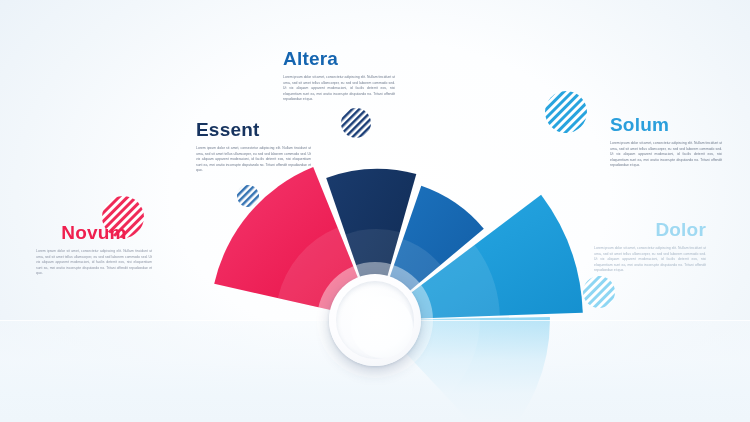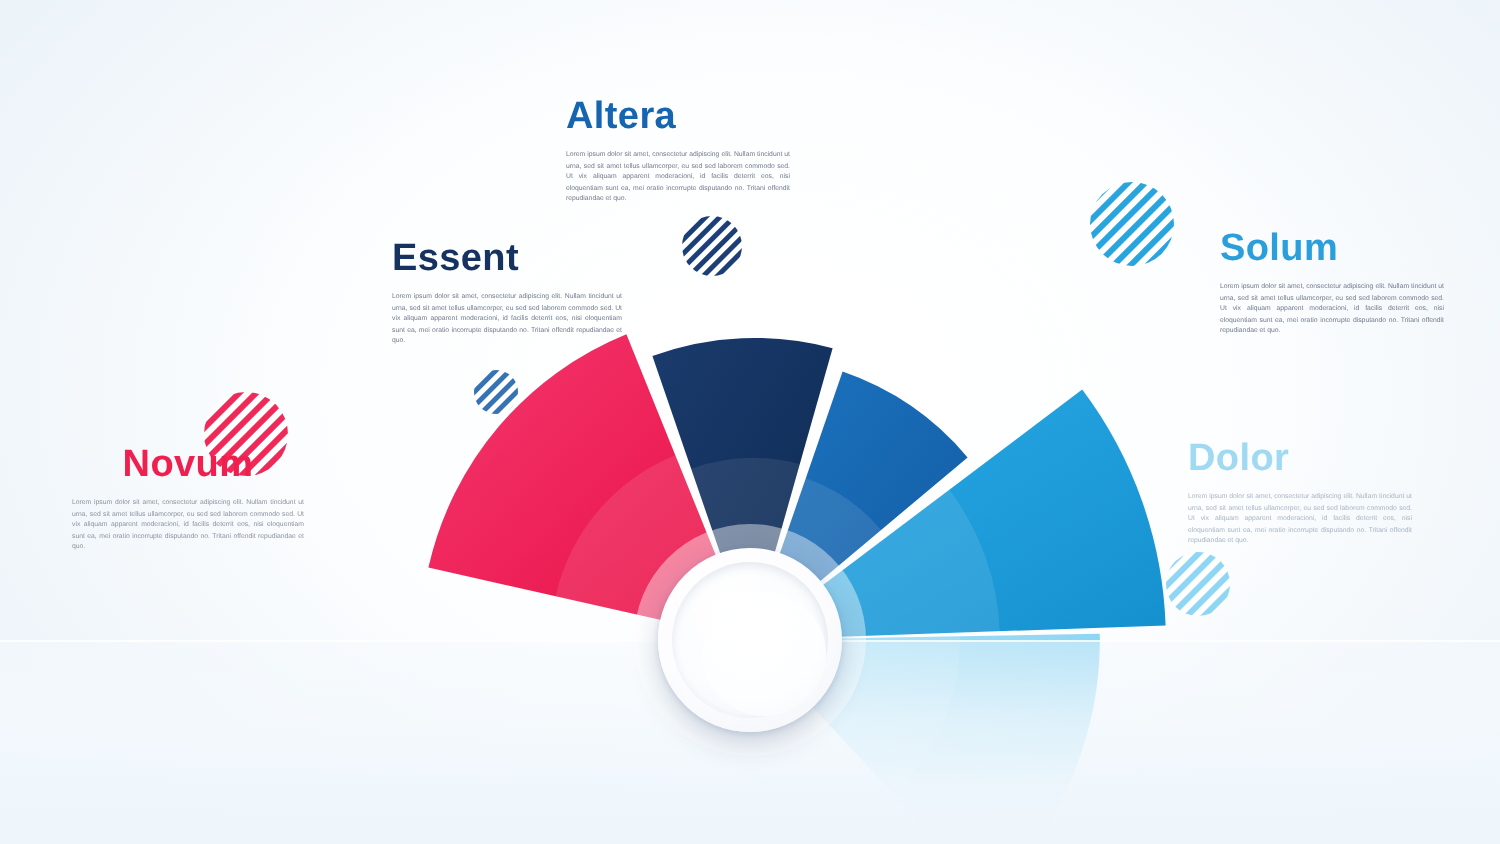--- a/index.html
+++ b/index.html
@@ -27,21 +27,21 @@
   .lbl-altera{left:283px;top:48px;width:112px;}
   .lbl-altera h3{color:#1565b0;}
   .lbl-essent{left:196px;top:119px;width:115px;}
   .lbl-essent h3{color:#16335f;}
   .lbl-novum{left:36px;top:222px;width:116px;}
   .lbl-novum h3{color:#ef1f4e;text-align:center;}
   .lbl-novum p{color:#8b93a3;}
   .lbl-solum{left:590px;top:114px;width:112px;margin-left:20px;}
   .lbl-solum h3{color:#2b9fdc;}
   .lbl-dolor{left:594px;top:219px;width:112px;}
-  .lbl-dolor h3{color:#9fd9f2;}
+  .lbl-dolor h3{color:#9fd9f2;text-align:right;}
   .lbl-dolor p{color:#a7b6c6;}
 
   
   .chart{position:absolute;left:0;top:0;width:750px;height:422px;}
 
   
   .hub{position:absolute;left:329px;top:274px;width:92px;height:92px;border-radius:50%;
        background:radial-gradient(circle at 40% 33%,#ffffff 0%,#fdfdff 50%,#f0f3f7 100%);
        box-shadow:0 6px 14px rgba(40,70,110,.22), 0 1px 3px rgba(40,70,110,.14);}
   .hub-ring{position:absolute;left:7px;top:7px;width:78px;height:78px;border-radius:50%;

